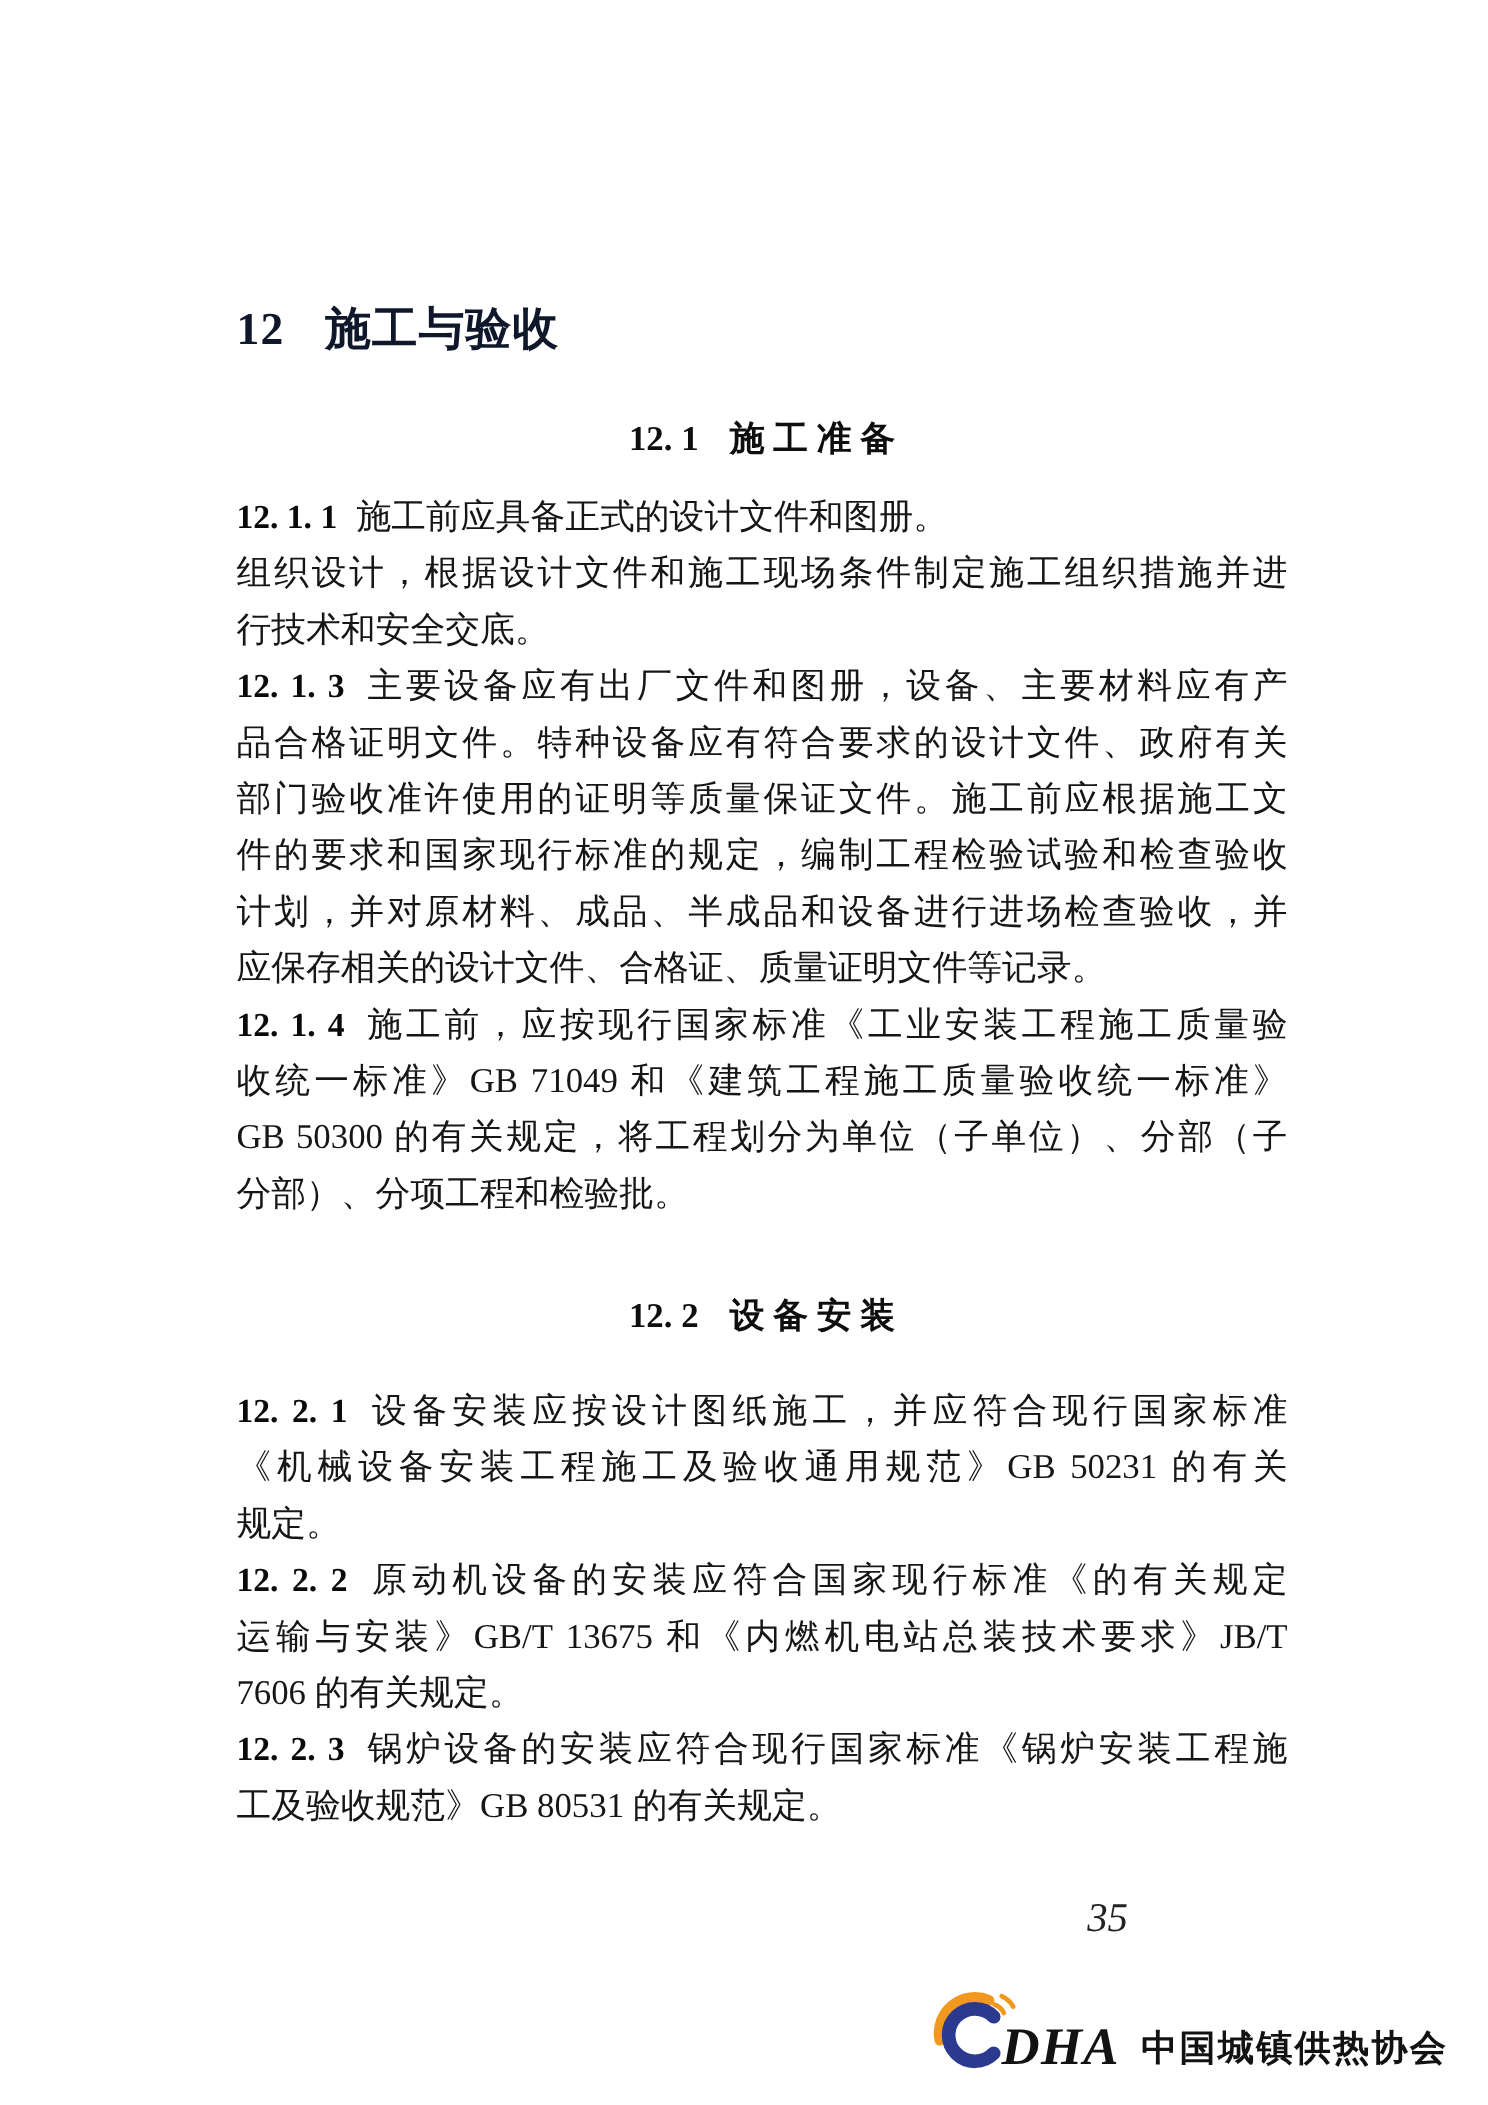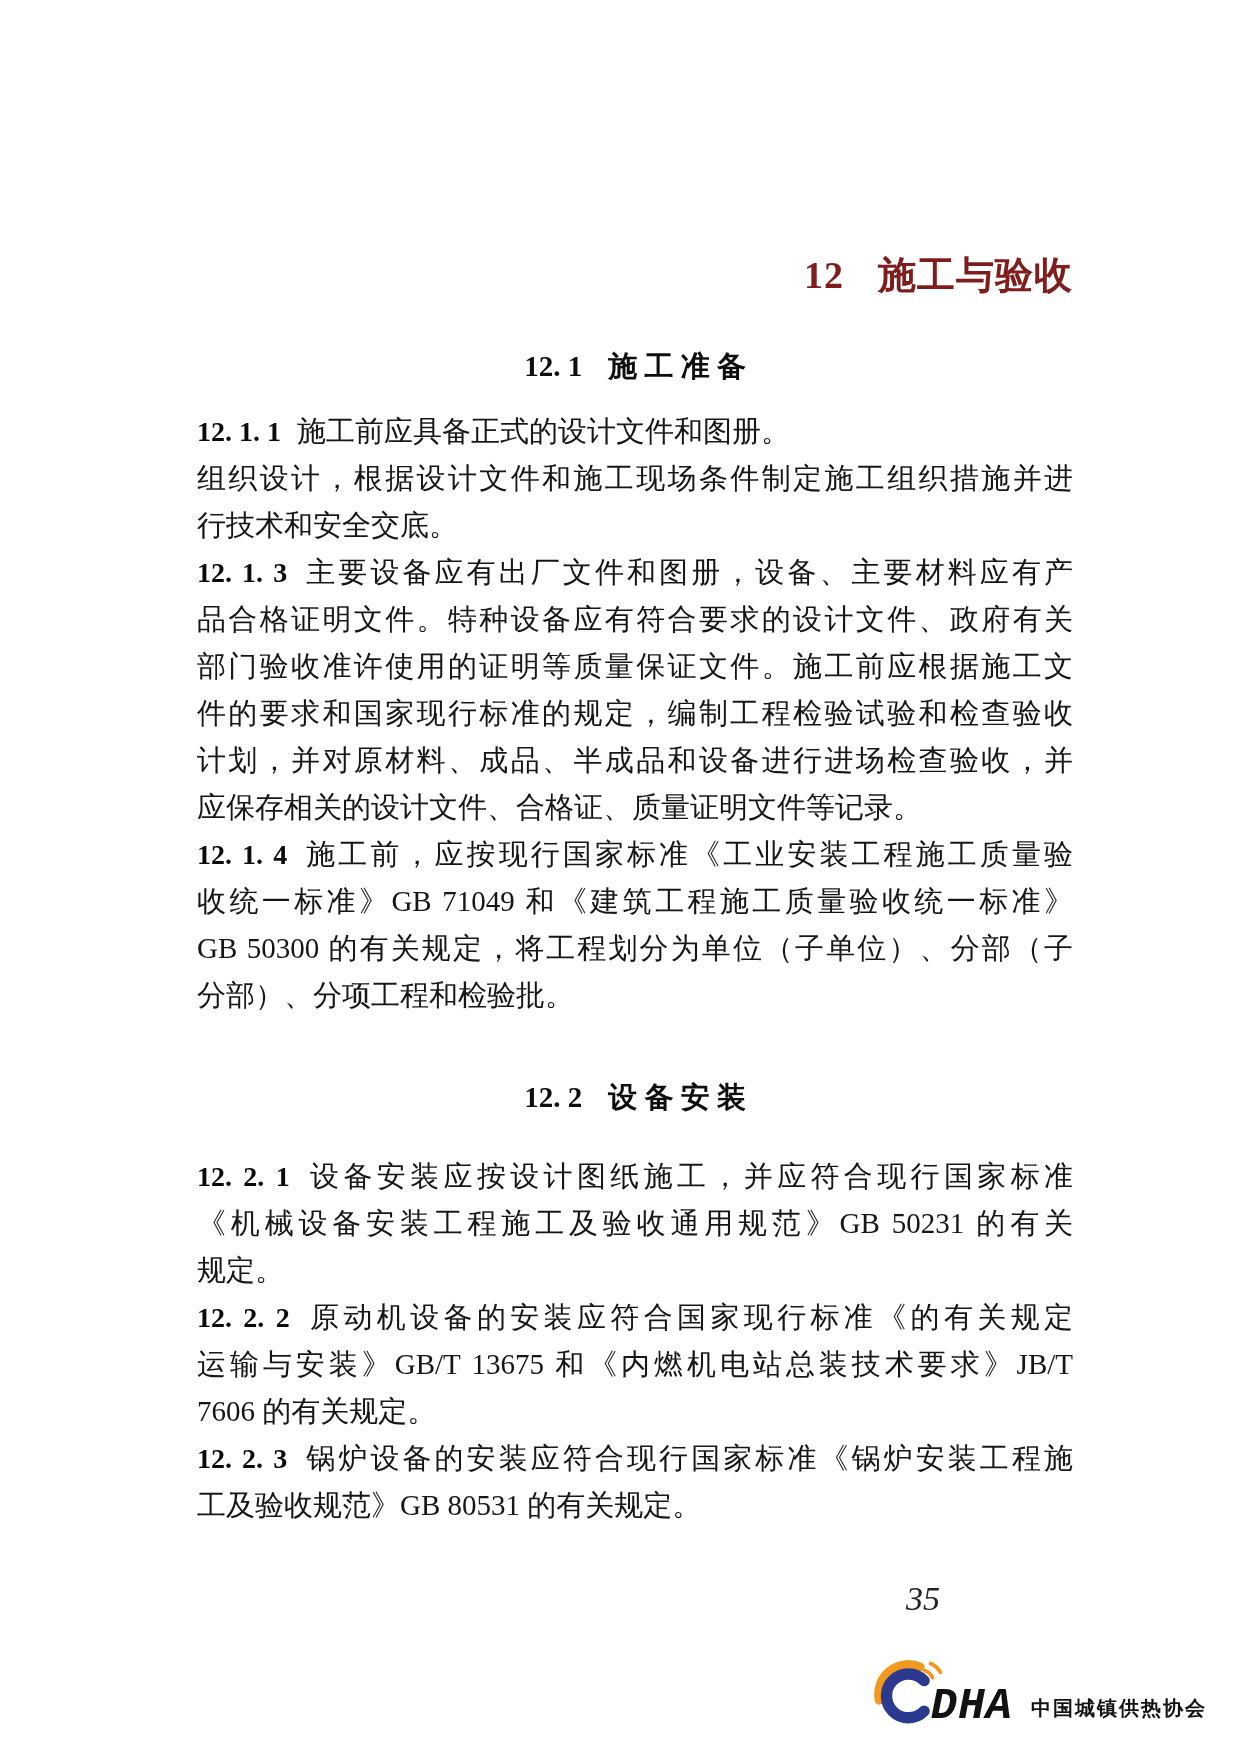--- a/index.html
+++ b/index.html
@@ -9,26 +9,26 @@
     background:#ffffff;
     overflow:hidden;
     font-family:"Liberation Serif","DejaVu Serif",serif;
     color:#121212;
   }
   #content{
     padding:0 167px 0 197px; 
   }
   .chapter-title{
     margin-top:250px;
-    text-align:right;
+    text-align:left;
     font-size:38px;
     line-height:50px;
     font-weight:bold;
     letter-spacing:1px;
-    color:#7f1d1d;
+    color:#0f172a;
   }
   .chapter-title .num-gap{display:inline-block;width:34px;}
   .section-heading{
     text-align:center;
     font-size:29px;
     line-height:36px;
     font-weight:bold;
     color:#0e0e0e;
   }
   .section-heading .num-gap{display:inline-block;width:26px;}
@@ -64,33 +64,33 @@
   }
   .assoc-logo{
     position:absolute;
     top:1660px;
     right:33px;
     display:flex;
     align-items:flex-end;
   }
   .assoc-logo svg{display:block;}
   .logo-acronym{
-    font-family:Liberation Mono, monospace;
+    font-family:Liberation Serif, serif;
     font-style:italic;
     font-weight:bold;
     font-size:44px;
     line-height:44px;
     letter-spacing:1px;
     margin-left:-12px;
     margin-bottom:2px;
   }
   .logo-name{
     font-family:"DejaVu Sans","Liberation Sans",sans-serif;
     font-weight:bold;
-    font-size:20px;
+    font-size:30px;
     line-height:32px;
     letter-spacing:2px;
     margin-left:18px;
     margin-bottom:6px;
   }
 </style>
 </head>
 <body>
 
 <div id="page">

